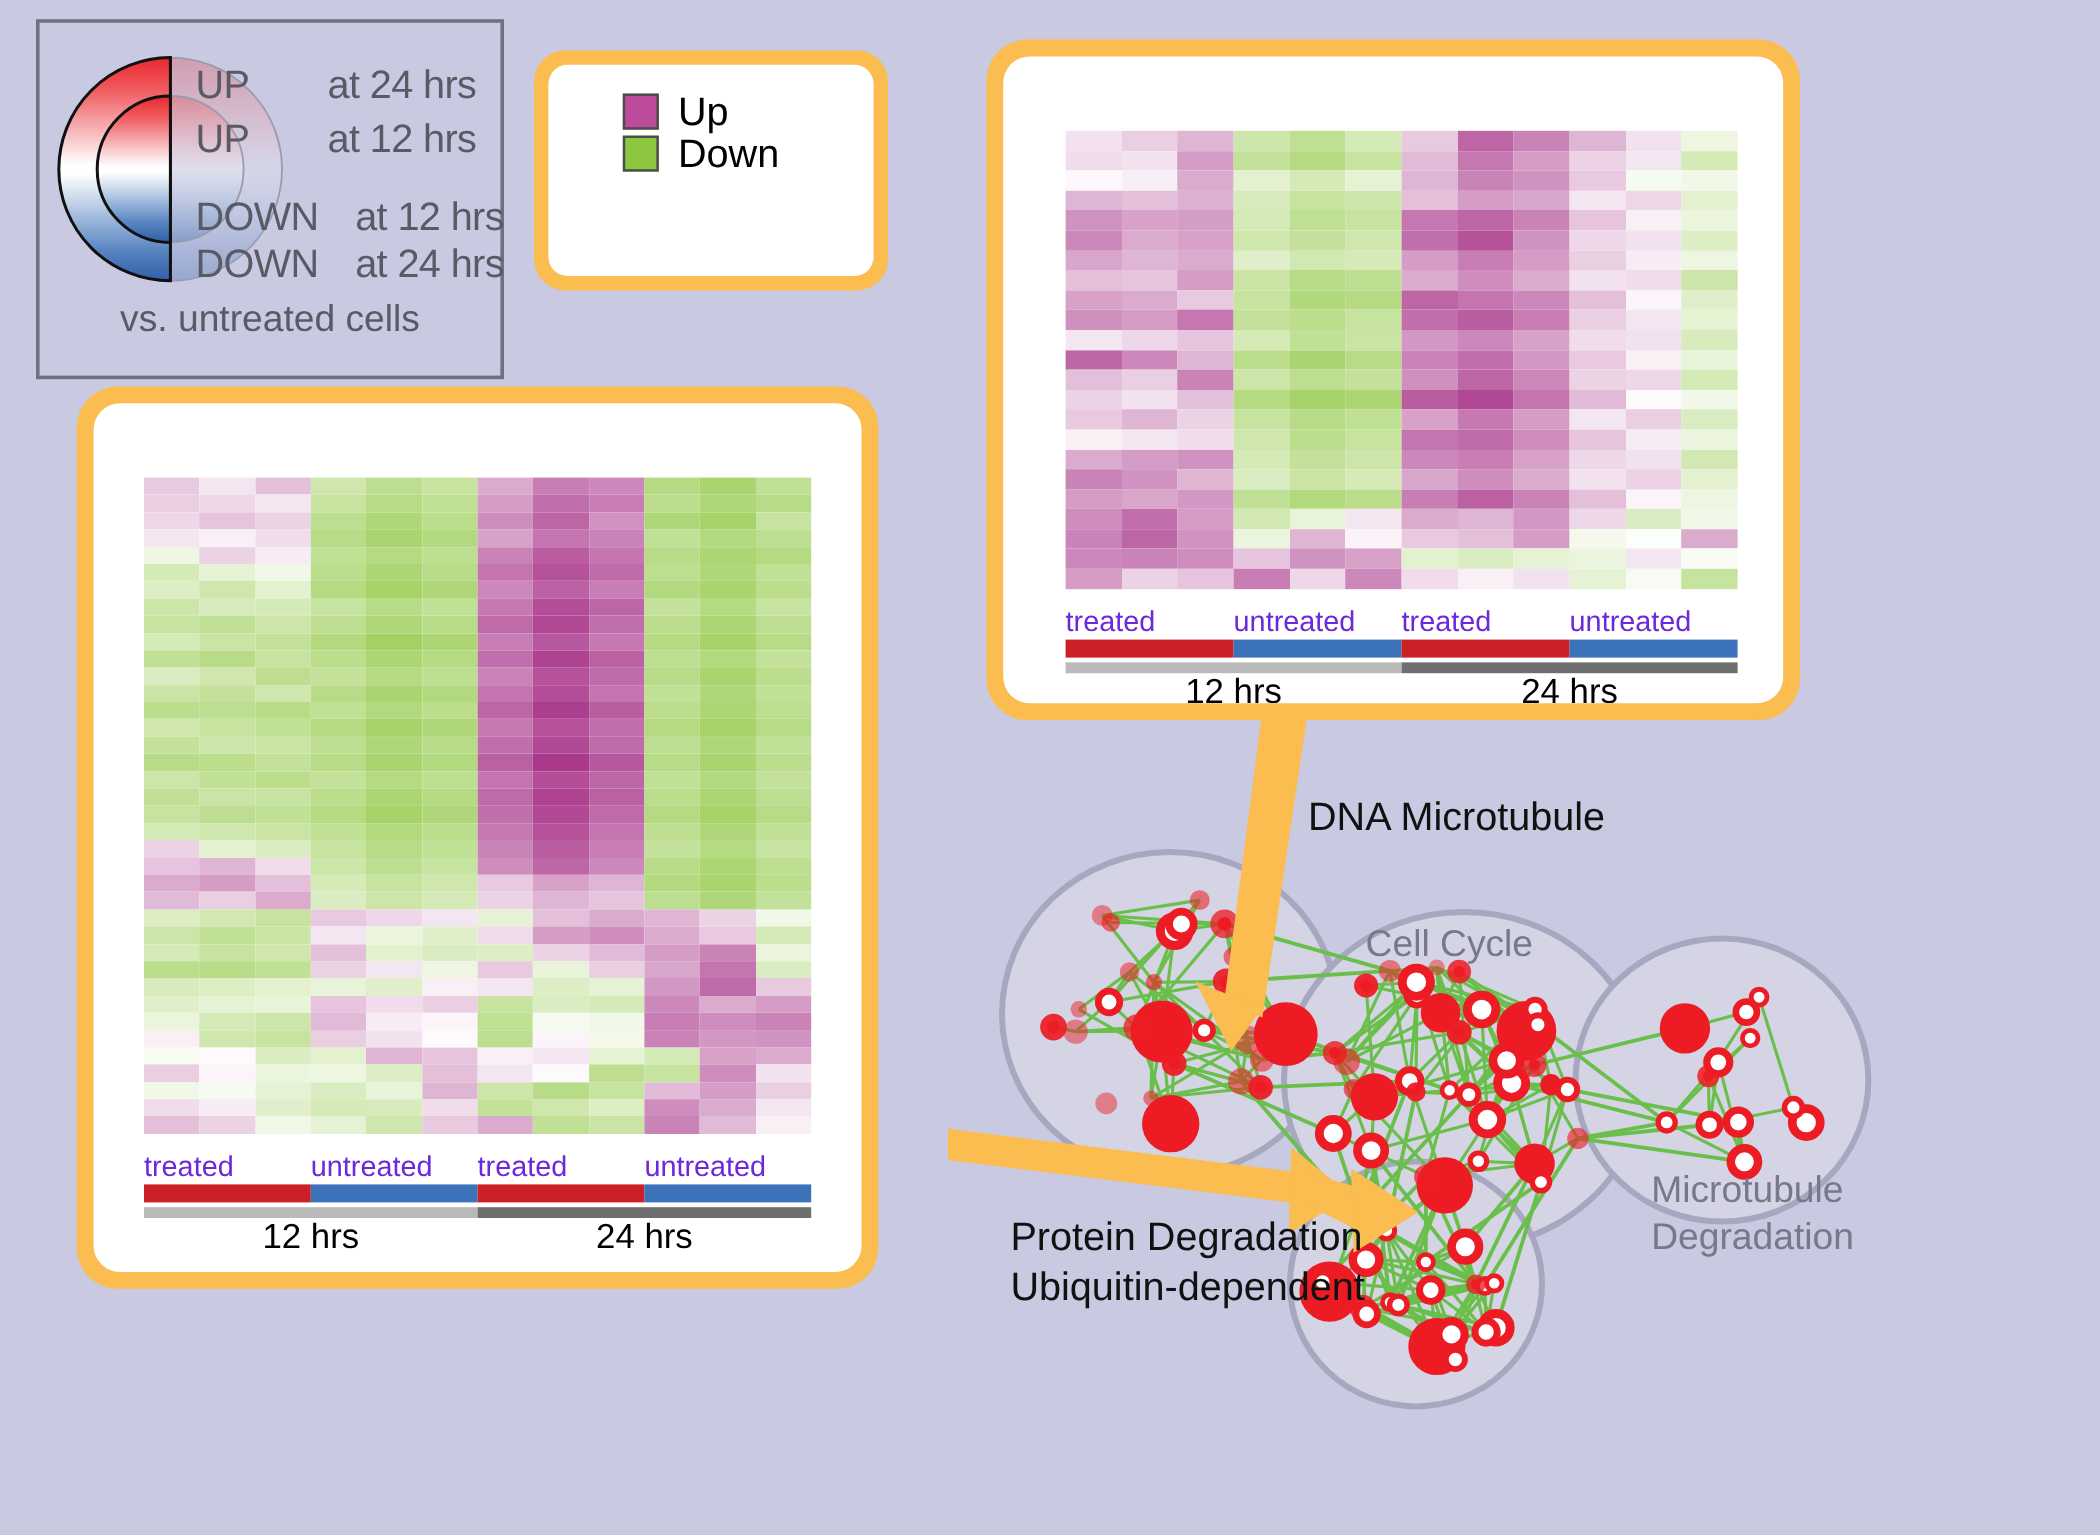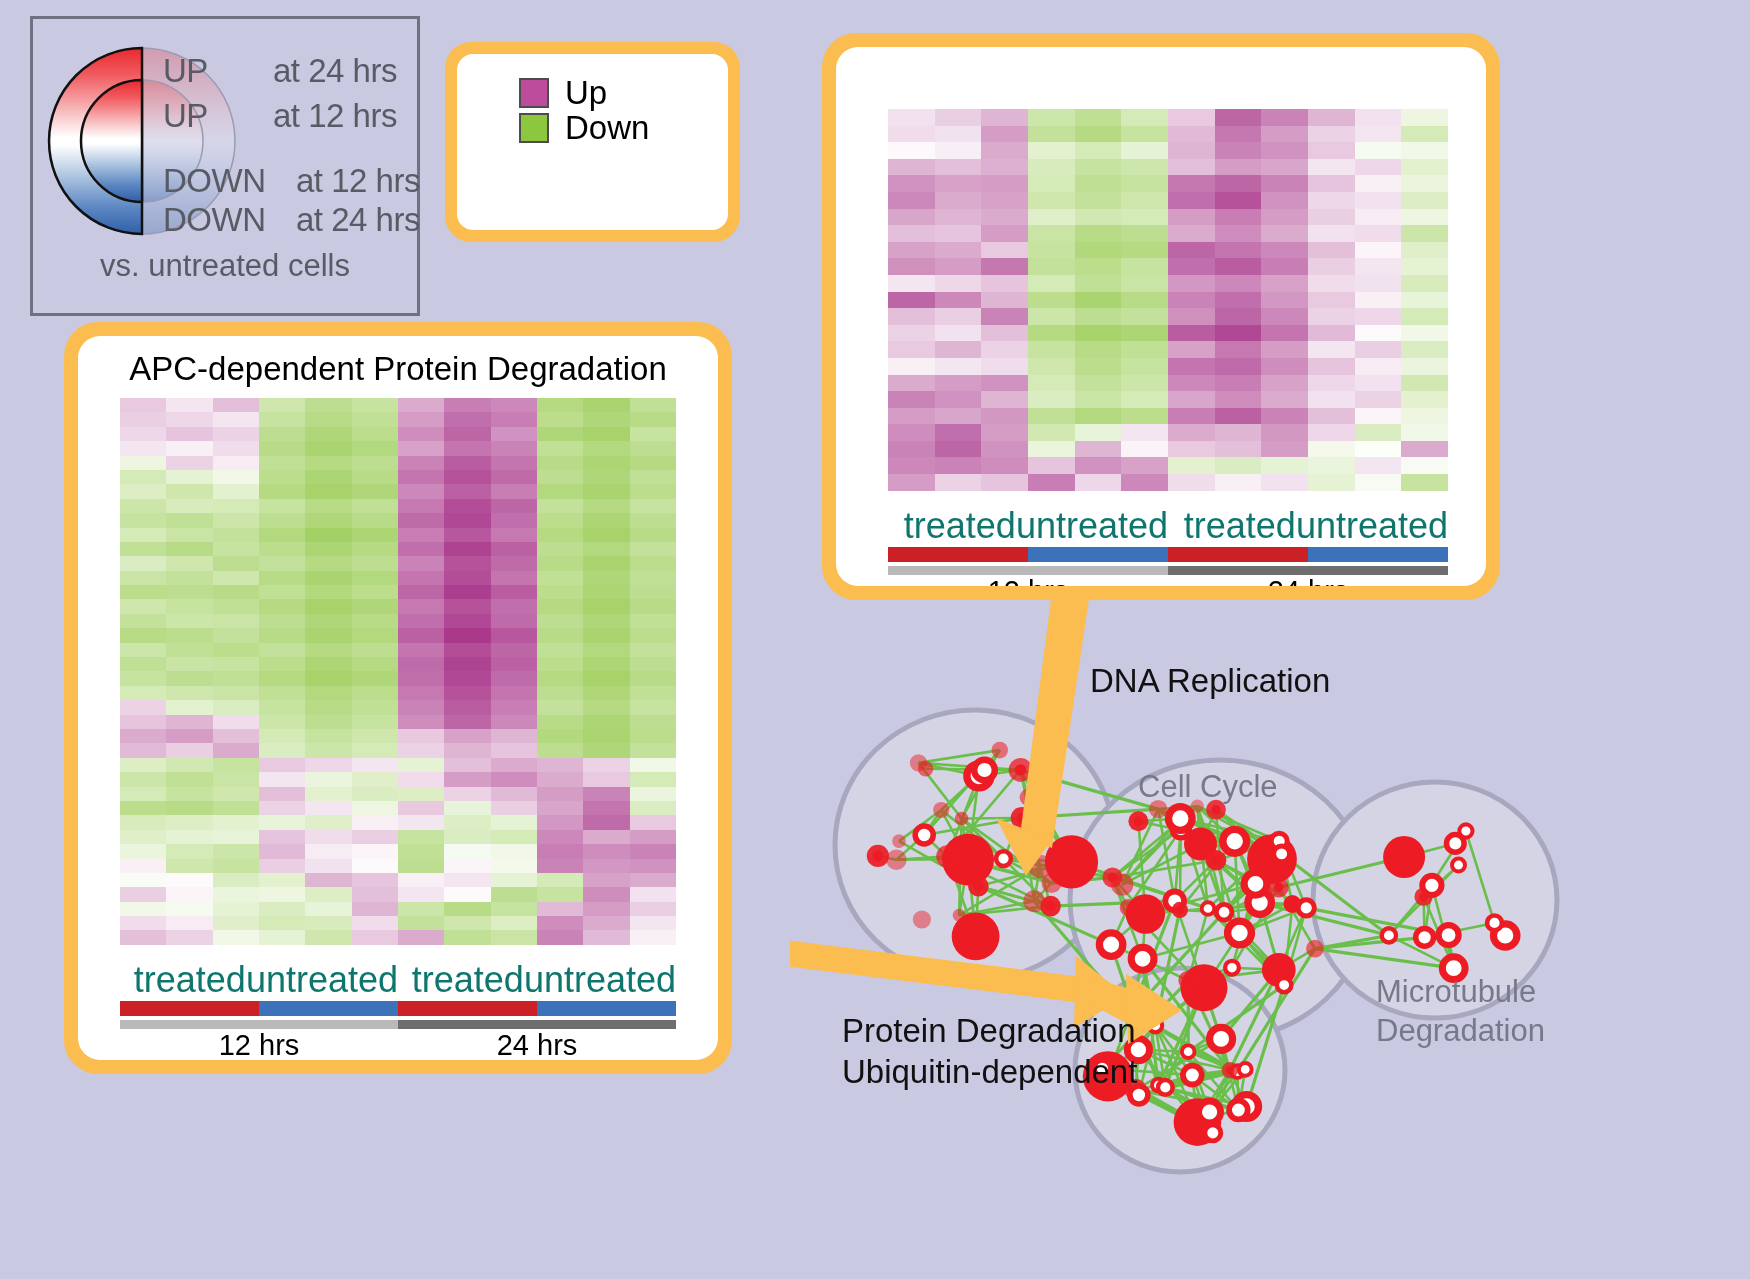--- a/index.html
+++ b/index.html
@@ -61,21 +61,21 @@
 
   #panel-repfork{left:822px;top:33px;width:678px;height:567px;}
   #panel-apc{left:64px;top:322px;width:668px;height:752px;}
 
   .hm-wrap{position:absolute;}
   .hm{display:grid;width:100%;}
   .hm-cell{width:100%;}
 
   
   .grp-row{display:flex;width:100%;}
-  .grp-lbl{flex:1;text-align:right;font-size:36px;color:#0f766e;}
+  .grp-lbl{flex:1;text-align:left;font-size:24px;color:#6d28d9;}
   .bar-row{display:flex;width:100%;height:15px;}
   .bar-seg{flex:1;height:100%;}
   .tbar-row{display:flex;width:100%;height:9px;margin-top:4px;}
   .tbar-seg{flex:1;height:100%;}
   .t-lbl-row{display:flex;width:100%;}
   .t-lbl{flex:1;text-align:center;font-size:29px;color:#000;}
 
   
   #network{position:absolute;left:790px;top:600px;width:960px;height:679px;}
   .net-label{position:absolute;white-space:nowrap;}
@@ -453,21 +453,20 @@
         <div class="t-lbl-row" id="tlbl-rf">
             <div class="t-lbl" style="flex: 2 1 0%;">12 hrs</div>
             <div class="t-lbl" style="flex: 2 1 0%;">24 hrs</div>
           </div>
       </div>
     </div>
   </div>
 
   <div class="panel" id="panel-apc">
     <div class="panel-inner">
-      <div class="panel-title">APC-dependent Protein Degradation</div>
       <div class="hm-wrap" style="left:42px;top:62px;width:556px;">
         <div class="hm" id="hm-apc" style="grid-template-columns: repeat(12, 1fr); grid-auto-rows: 14.4px;">
             <div class="hm-cell" style="background: rgb(232, 201, 223);"></div>
             <div class="hm-cell" style="background: rgb(244, 230, 241);"></div>
             <div class="hm-cell" style="background: rgb(227, 191, 218);"></div>
             <div class="hm-cell" style="background: rgb(207, 231, 173);"></div>
             <div class="hm-cell" style="background: rgb(189, 222, 145);"></div>
             <div class="hm-cell" style="background: rgb(198, 227, 159);"></div>
             <div class="hm-cell" style="background: rgb(219, 171, 206);"></div>
             <div class="hm-cell" style="background: rgb(200, 126, 180);"></div>
@@ -1533,21 +1532,21 @@
       <g>
         <path d="M-86,330 L-86,356 L300,404 L300,378 Z" fill="#fbbc50"></path>
         <path d="M286,356 L336,396 L284,428 Z" fill="#fbbc50"></path>
       </g>
       <g>
         <path d="M300,378 L352,392 L350,430 L300,404 Z" fill="#fbbc50"></path>
         <path d="M336,374 L392,410 L338,444 Z" fill="#fbbc50"></path>
       </g>
     </svg>
 
-    <div class="net-label" id="lbl-dna">DNA Replication</div>
+    <div class="net-label" id="lbl-dna">DNA Microtubule</div>
     <div class="net-label" id="lbl-cc">Cell Cycle</div>
     <div class="net-label" id="lbl-mt">
       <div>Microtubule</div>
       <div>Degradation</div>
     </div>
     <div class="net-label" id="lbl-ub">
       <div>Protein Degradation</div>
       <div>Ubiquitin-dependent</div>
     </div>
   </div>

